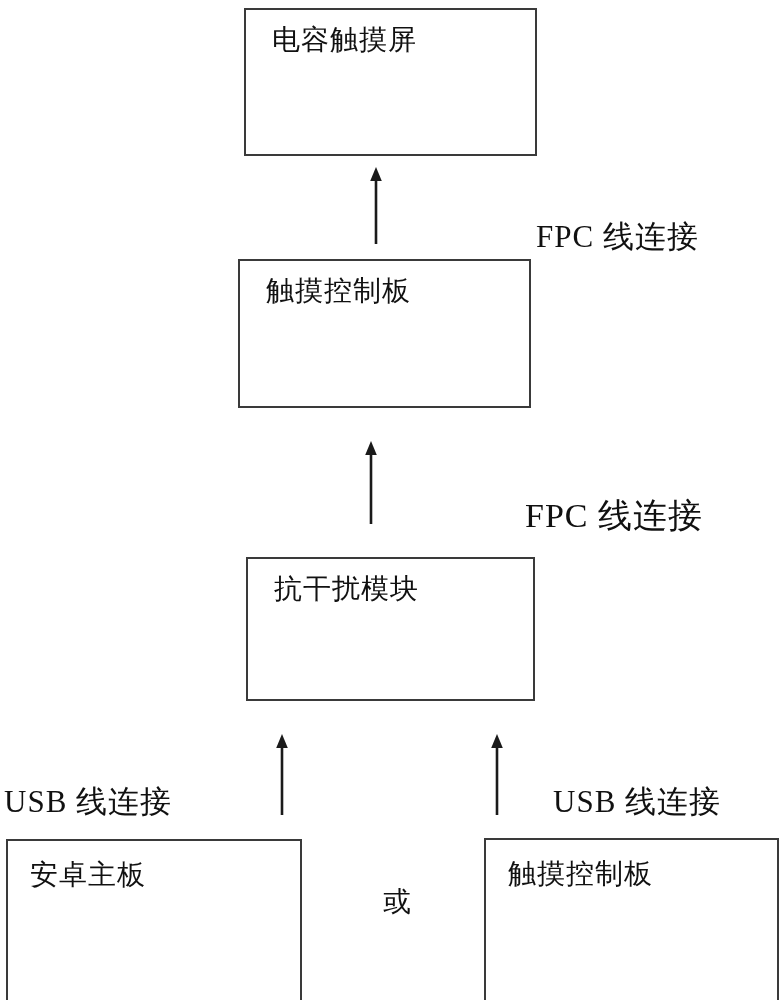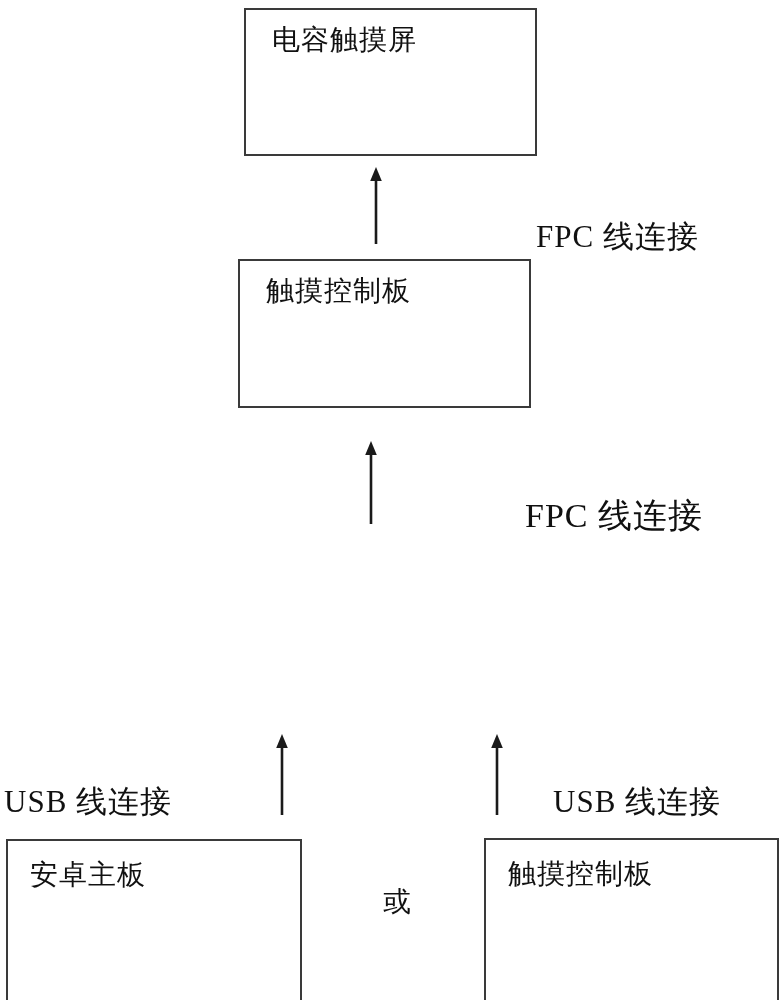--- a/index.html
+++ b/index.html
@@ -80,20 +80,23 @@
 
   <div class="arrow" style="left:361px; top:440px; width:20px; height:84px;">
     <svg width="20" height="84" viewBox="0 0 20 84">
       <line x1="10" y1="84" x2="10" y2="12" stroke="#1a1a1a" stroke-width="2.6"></line>
       <polygon points="10,1 4.2,15 15.8,15" fill="#1a1a1a"></polygon>
     </svg>
   </div>
 
   <div class="edge-label" style="left:525px; top:459px; font-size:34px;">FPC 线连接</div>
 
+  <div class="box" style="left:246px; top:557px; width:289px; height:144px;">
+    <div class="box-label">抗干扰模块</div>
+  </div>
 
   <div class="arrow" style="left:272px; top:733px; width:20px; height:82px;">
     <svg width="20" height="82" viewBox="0 0 20 82">
       <line x1="10" y1="82" x2="10" y2="12" stroke="#1a1a1a" stroke-width="2.6"></line>
       <polygon points="10,1 4.2,15 15.8,15" fill="#1a1a1a"></polygon>
     </svg>
   </div>
 
   <div class="arrow" style="left:487px; top:733px; width:20px; height:82px;">
     <svg width="20" height="82" viewBox="0 0 20 82">

